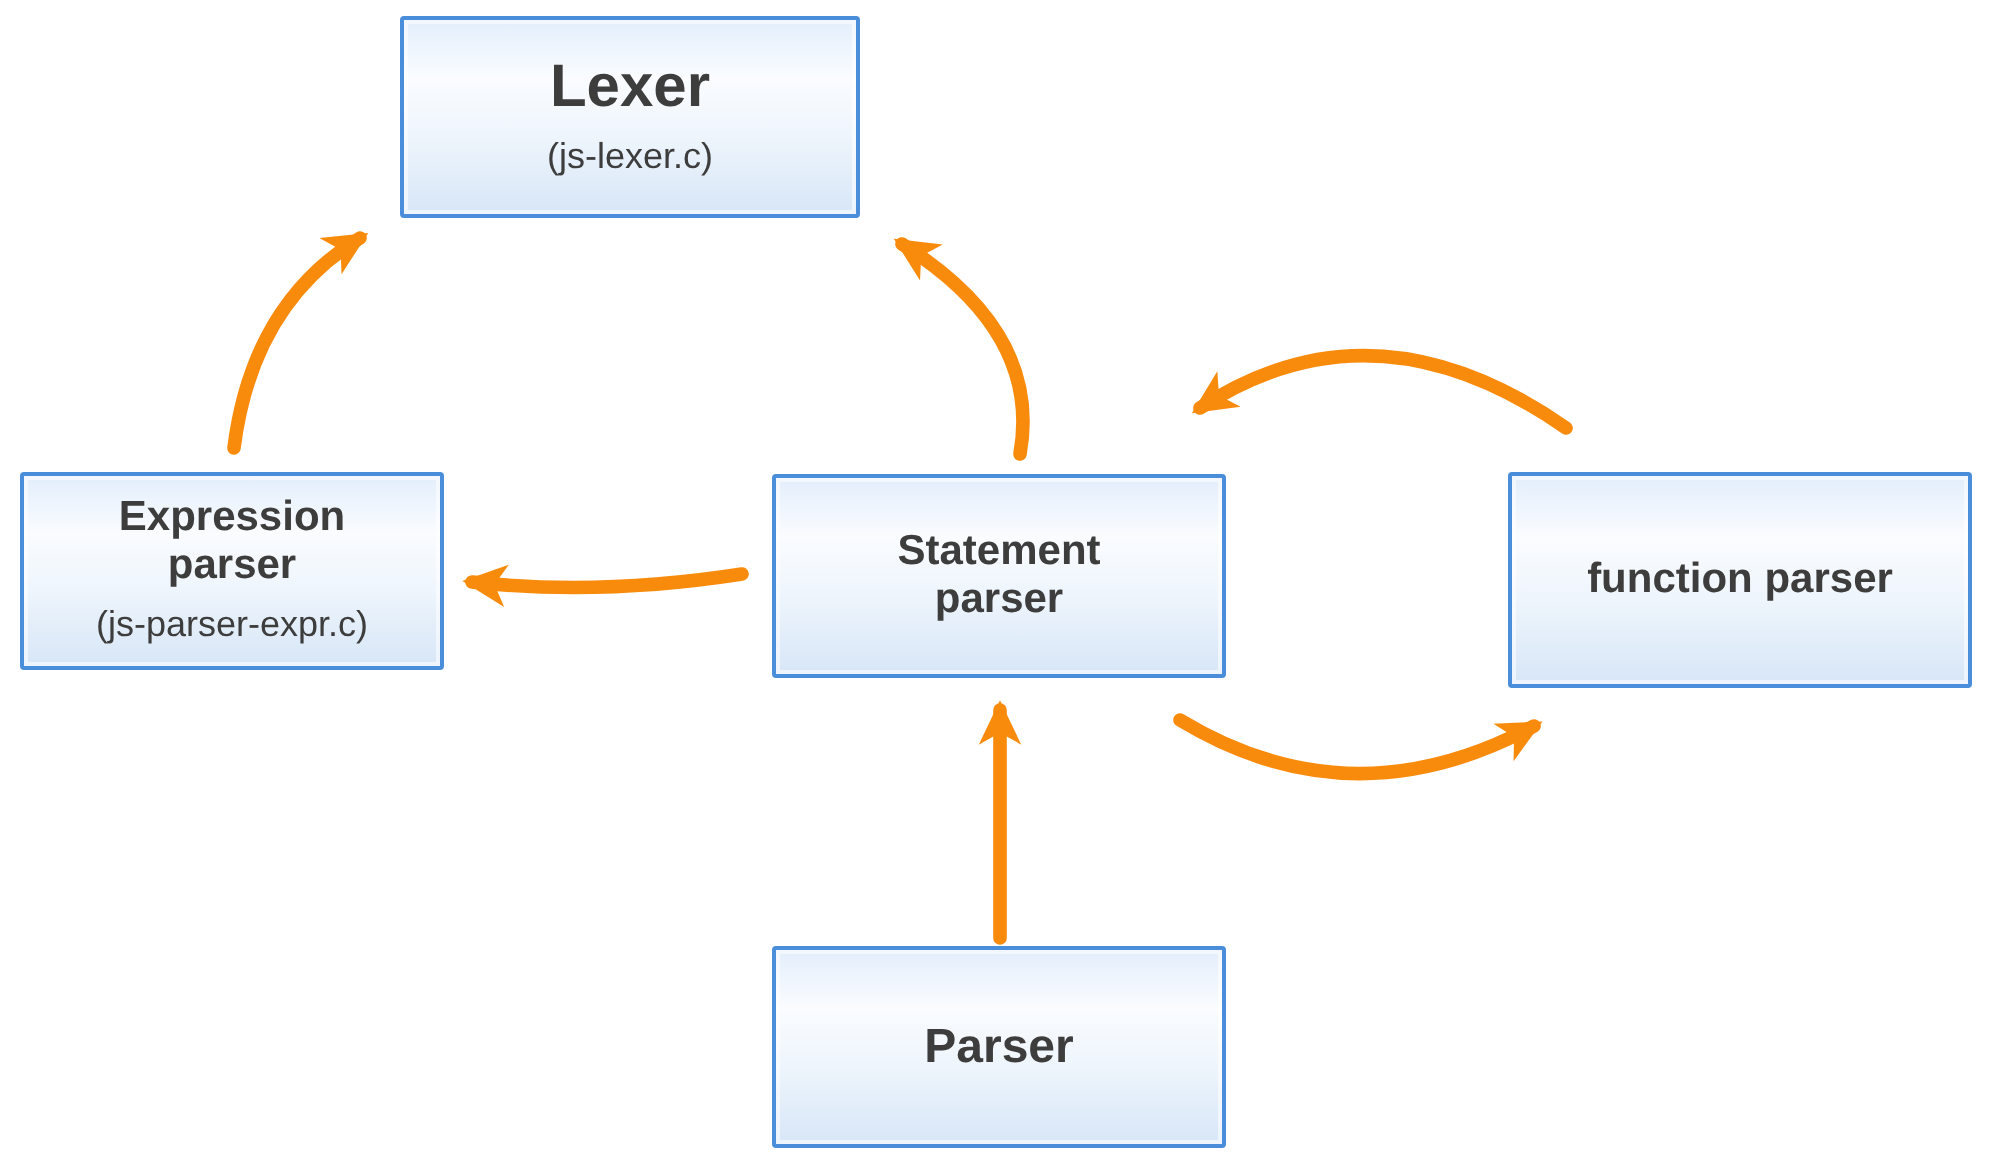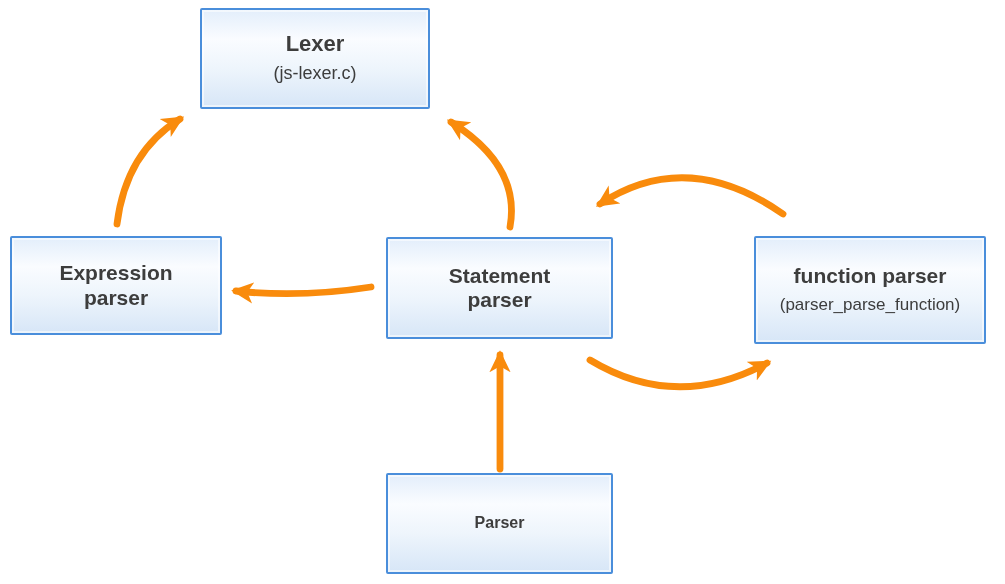--- a/index.html
+++ b/index.html
@@ -46,22 +46,22 @@
     line-height: 1.3;
     margin-top: 6px;
   }
   .node .title.narrow { max-width: 140px; }
   .node-lexer      { left: 200px; top: 8px;   width: 230px; height: 101px; }
   .node-expression { left: 10px;  top: 236px; width: 212px; height: 99px;  }
   .node-statement  { left: 386px; top: 237px; width: 227px; height: 102px; }
   .node-function   { left: 754px; top: 236px; width: 232px; height: 108px; }
   .node-function .subtitle { font-size: 17px; }
   .node-parser     { left: 386px; top: 473px; width: 227px; height: 101px; }
-  .node-parser .title { font-size: 16px; text-align: center; }
-  .node-lexer .title  { font-size: 22px; }
+  .node-parser .title { font-size: 24px; text-align: center; }
+  .node-lexer .title  { font-size: 30px; }
 </style>
 </head>
 <body>
 
 <div class="canvas">
 
   <svg class="edges-layer" width="1005" height="584" viewBox="0 0 1005 584" xmlns="http://www.w3.org/2000/svg">
     <defs>
       <marker id="ah" viewBox="0 0 10 10" refX="7.5" refY="5" markerWidth="3.4" markerHeight="3.4" orient="auto-start-reverse" markerUnits="strokeWidth">
         <path d="M0,0.4 L9.6,5 L0,9.6 L2.6,5 Z" fill="#f98b0c"></path>
@@ -77,28 +77,28 @@
     </g>
   </svg>
 
   <div class="node node-lexer">
     <div class="title">Lexer</div>
     <div class="subtitle">(js-lexer.c)</div>
   </div>
 
   <div class="node node-expression">
     <div class="title narrow">Expression parser</div>
+    <div class="subtitle">(js-parser-expr.c)</div>
   </div>
 
   <div class="node node-statement">
     <div class="title narrow">Statement parser</div>
   </div>
 
   <div class="node node-function">
     <div class="title">function parser</div>
-    <div class="subtitle">(parser_parse_function)</div>
   </div>
 
   <div class="node node-parser">
     <div class="title">Parser</div>
   </div>
 
 </div>
 
 </body></html>

